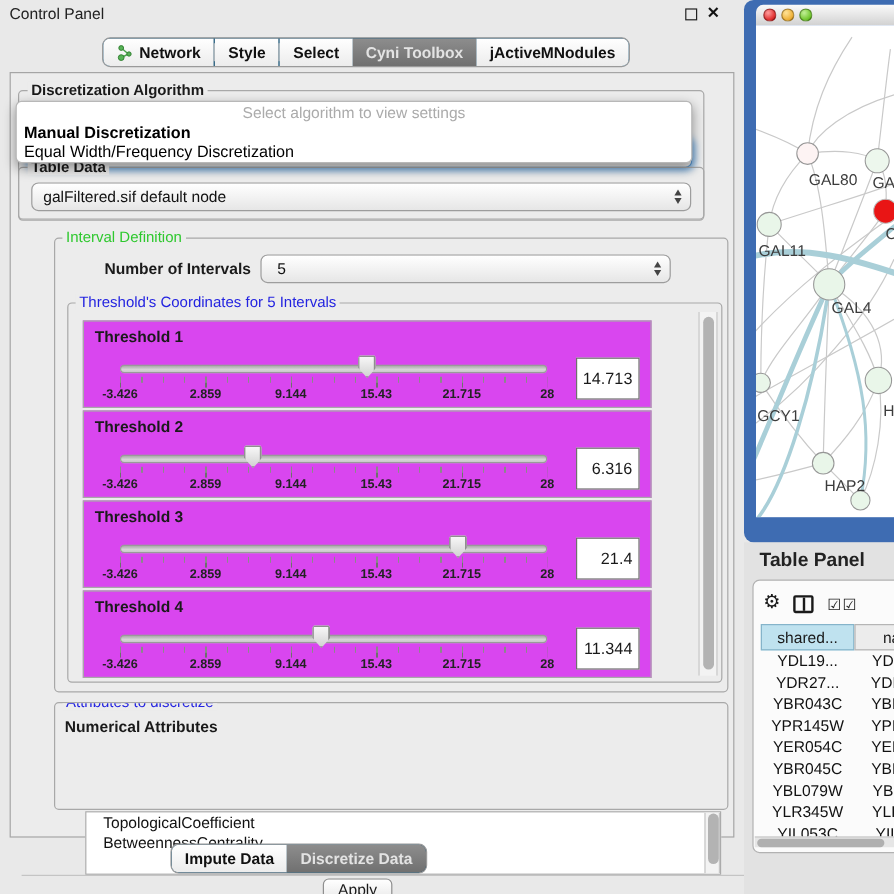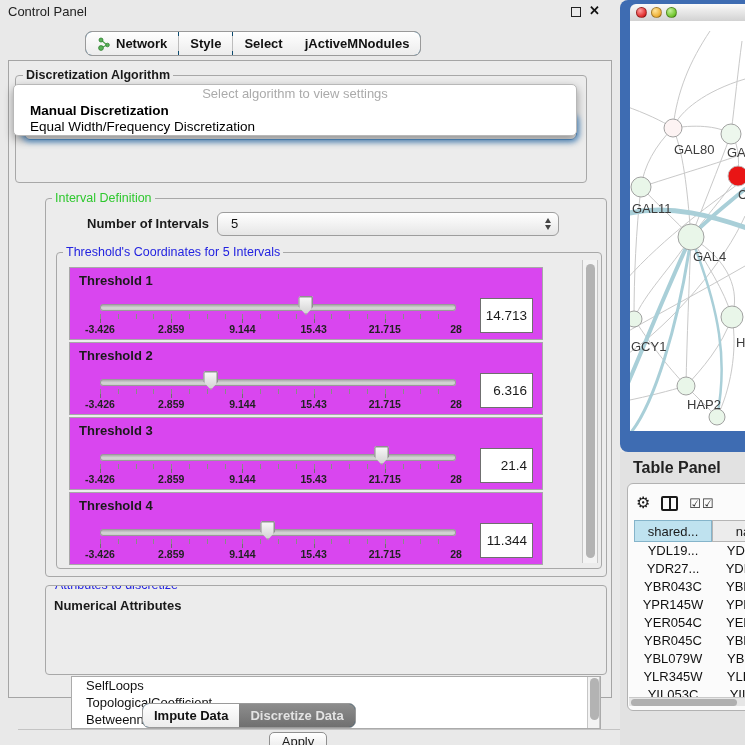--- a/index.html
+++ b/index.html
@@ -37,21 +37,21 @@
            padding-left:9px; color:#111; }
   .stepper { position:absolute; right:7px; top:50%; transform:translateY(-50%); display:flex; flex-direction:column; gap:2px; }
   .tri-up { width:0; height:0; border-left:3.5px solid transparent; border-right:3.5px solid transparent; border-bottom:5px solid #444; }
   .tri-down { width:0; height:0; border-left:3.5px solid transparent; border-right:3.5px solid transparent; border-top:5px solid #444; }
   .focusring { box-shadow:0 0 5px 2.5px #79b0e3; border-color:#5a97d0; }
 
   
   #algo-popup { left:13px; top:84px; width:564px; height:52px; background:#ffffff; border:1px solid #b8b8b8;
                 border-radius:5px; box-shadow:0 4px 10px rgba(0,0,0,.38); z-index:50; overflow:hidden; }
   #algo-popup .prompt { height:18px; text-align:center; color:#ababab; font-size:13px; line-height:18px; }
-  #algo-popup .item { height:16px; padding-left:16px; font-size:13.5px; line-height:16px; color:#000; }
+  #algo-popup .item { height:16px; padding-left:6px; font-size:13.5px; line-height:16px; color:#000; }
   #algo-popup .item.b { font-weight:bold; }
 
   
   .th-panel { position:absolute; left:60px; width:474px; height:73px; border:1px solid #a8a8a8; background:#d946ef; }
   .th-label { position:absolute; left:9px; top:5px; font-size:13px; font-weight:bold; }
   .th-slider { position:absolute; left:30px; top:0; width:356px; height:73px; }
   .track { position:absolute; left:0; top:36px; width:356px; height:7px; border-radius:4px;
            background:linear-gradient(#9d9d9d,#d6d6d6 55%,#c2c2c2); box-shadow:inset 0 0 0 1px #9a9a9a; }
   .thumb { position:absolute; top:28px; width:15px; height:19px;
            background:linear-gradient(#fbfbfb,#cfcfcf); clip-path:polygon(10% 0,90% 0,100% 12%,100% 55%,50% 100%,0 55%,0 12%);
@@ -133,37 +133,50 @@
       <span>Network</span>
     </div>
     <div class="tabsep"></div>
     <div class="tab">
         <span>Style</span>
       </div>
     <div class="tabsep"></div>
     <div class="tab">
         <span>Select</span>
       </div>
+    <div class="tab sel">
+        <span>Cyni Toolbox</span>
+      </div>
     <div class="tab">
         <span>jActiveMNodules</span>
       </div>
   </div>
 
   <div id="cp-content" class="abs">
 
     <div class="group" style="left:6px; top:14px; width:572px; height:108px;">
       <div class="group-title gt-dark" style="left:7px; top:-8px;">Discretization Algorithm</div>
       <div class="combo focusring" style="left:8px; top:40px; width:553px;">
         <div class="stepper">
             <div class="tri-up"></div>
             <div class="tri-down"></div>
           </div>
       </div>
     </div>
 
+    <div class="group" style="left:6px; top:78px; width:572px; height:45px;">
+      <div class="group-title gt-dark" style="left:7px; top:-8px;">Table Data</div>
+      <div class="combo" style="left:10px; top:12px; width:550px;">
+        <span>galFiltered.sif default node</span>
+        <div class="stepper">
+            <div class="tri-up"></div>
+            <div class="tri-down"></div>
+          </div>
+      </div>
+    </div>
 
     <div class="group" style="left:36px; top:137px; width:562px; height:379px;">
       <div class="group-title gt-green" style="left:6px; top:-8px;">Interval Definition</div>
 
       <div class="abs" style="left:41px; top:17px; font-size:13px; font-weight:bold;">Number of Intervals</div>
       <div class="combo" style="left:171px; top:13px; width:342px;">
         <span style="padding-left:4px;">5</span>
         <div class="stepper">
             <div class="tri-up"></div>
             <div class="tri-down"></div>
@@ -252,21 +265,20 @@
         </div>
       </div>
       <div class="th-value">11.344</div>
     </div>
 
     <div class="group" style="left:36px; top:524px; width:562px; height:90px; overflow:hidden;">
       <div class="group-title gt-blue" style="left:6px; top:-8px;">Attributes to discretize</div>
       <div class="abs" style="left:8px; top:12px; font-size:13px; font-weight:bold;">Numerical Attributes</div>
     </div>
     <div id="attr-list" class="abs">
-      <div class="li">SelfLoops</div>
       <div class="li">TopologicalCoefficient</div>
       <div class="li">BetweennessCentrality</div>
       <div class="vscroll" style="right:0; top:0; width:13px; height:51px; left:auto;">
         <div class="vthumb" style="left:2px; top:1px; height:42px;"></div>
       </div>
     </div>
 
     <div id="divider-line" class="abs"></div>
     <div id="below-divider" class="abs"></div>
     <div id="apply-btn" class="abs">Apply</div>

